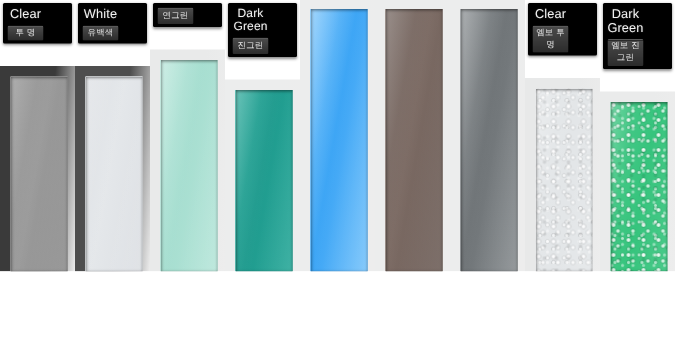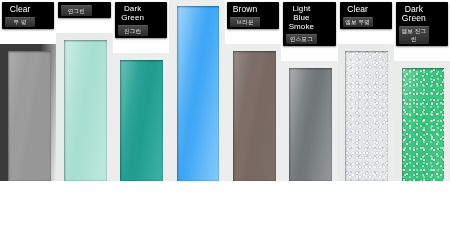--- a/index.html
+++ b/index.html
@@ -129,20 +129,34 @@
       </div>
       <div class="sw-body">
         <div class="frame" style="background: linear-gradient(95deg, rgb(58, 58, 58) 0%, rgb(58, 58, 58) 60%, rgba(0, 0, 0, 0.07) 100%);"></div>
         <div class="pane inner-shadow" style="background-color: rgb(154, 154, 154); background-image: linear-gradient(100deg, rgb(141, 141, 141) 0%, rgb(154, 154, 154) 45%, rgb(141, 141, 141) 100%);">
           <div class="sheen"></div>
         </div>
       </div>
     </div>
     <div class="swatch">
       <div class="sw-head">
+        <span class="sw-en">White</span>
+        <div class="sw-ko-strip">
+          <span class="sw-ko">유백색</span>
+        </div>
+      </div>
+      <div class="sw-body">
+        <div class="frame" style="background: linear-gradient(95deg, rgb(78, 78, 78) 0%, rgb(78, 78, 78) 60%, rgba(0, 0, 0, 0.07) 100%);"></div>
+        <div class="pane inner-shadow" style="background-color: rgb(228, 231, 234); background-image: linear-gradient(100deg, rgb(220, 223, 227) 0%, rgb(228, 231, 234) 45%, rgb(220, 223, 227) 100%);">
+          <div class="sheen"></div>
+        </div>
+      </div>
+    </div>
+    <div class="swatch">
+      <div class="sw-head">
         <div class="sw-ko-strip">
           <span class="sw-ko">연그린</span>
         </div>
       </div>
       <div class="sw-body">
         <div class="frame" style="background: linear-gradient(95deg, rgb(233, 234, 234) 0%, rgb(233, 234, 234) 60%, rgba(0, 0, 0, 0.07) 100%);"></div>
         <div class="pane inner-shadow" style="background-color: rgb(166, 222, 208); background-image: linear-gradient(100deg, rgb(184, 230, 218) 0%, rgb(166, 222, 208) 45%, rgb(184, 230, 218) 100%);">
           <div class="sheen"></div>
         </div>
       </div>
@@ -163,40 +177,28 @@
     </div>
     <div class="swatch">
       <div class="sw-body">
         <div class="frame" style="background: linear-gradient(95deg, rgb(236, 237, 237) 0%, rgb(236, 237, 237) 60%, rgba(0, 0, 0, 0.07) 100%);"></div>
         <div class="pane inner-shadow" style="background-color: rgb(58, 164, 245); background-image: linear-gradient(100deg, rgb(121, 196, 251) 0%, rgb(58, 164, 245) 45%, rgb(121, 196, 251) 100%);">
           <div class="sheen"></div>
         </div>
       </div>
     </div>
     <div class="swatch">
-      <div class="sw-head">
-        <span class="sw-en">Brown</span>
-        <div class="sw-ko-strip">
-          <span class="sw-ko">브라운</span>
-        </div>
-      </div>
       <div class="sw-body">
         <div class="frame" style="background: linear-gradient(95deg, rgb(236, 237, 237) 0%, rgb(236, 237, 237) 60%, rgba(0, 0, 0, 0.07) 100%);"></div>
         <div class="pane inner-shadow" style="background-color: rgb(123, 106, 99); background-image: linear-gradient(100deg, rgb(110, 95, 89) 0%, rgb(123, 106, 99) 45%, rgb(110, 95, 89) 100%);">
           <div class="sheen"></div>
         </div>
       </div>
     </div>
     <div class="swatch">
-      <div class="sw-head">
-        <span class="sw-en two-line">Light Blue Smoke</span>
-        <div class="sw-ko-strip">
-          <span class="sw-ko">연스모그</span>
-        </div>
-      </div>
       <div class="sw-body">
         <div class="frame" style="background: linear-gradient(95deg, rgb(236, 237, 237) 0%, rgb(236, 237, 237) 60%, rgba(0, 0, 0, 0.07) 100%);"></div>
         <div class="pane inner-shadow" style="background-color: rgb(110, 115, 118); background-image: linear-gradient(100deg, rgb(138, 143, 146) 0%, rgb(110, 115, 118) 45%, rgb(138, 143, 146) 100%);">
           <div class="sheen"></div>
         </div>
       </div>
     </div>
     <div class="swatch">
       <div class="sw-head">
         <span class="sw-en">Clear</span>

